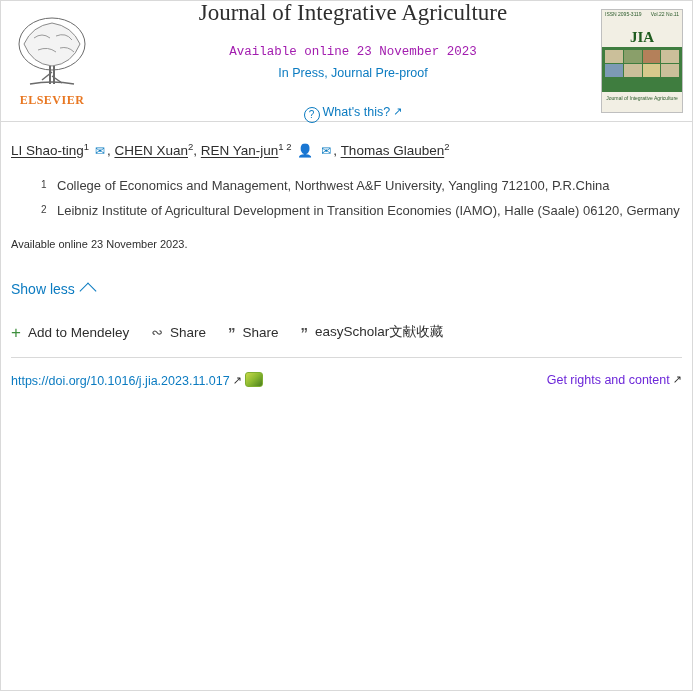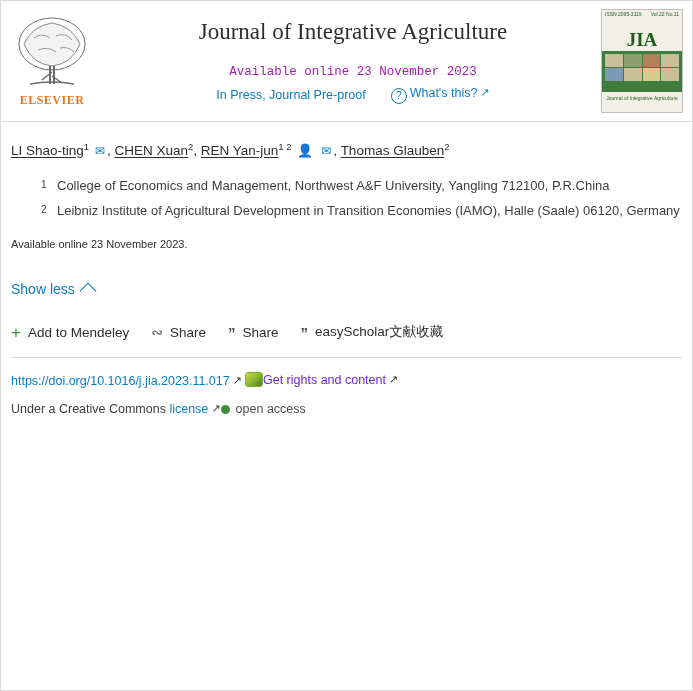--- a/index.html
+++ b/index.html
@@ -69,20 +69,21 @@
     font-family: Liberation Mono, monospace;
   }
   .journal-links {
     margin-top: 7px;
     font-size: 12.5px;
     display: flex;
     justify-content: center;
     align-items: center;
     gap: 25px;
     color: #0b7bc1;
+    flex-direction: column;
   }
   .journal-links a {
     color: #0b7bc1;
     text-decoration: none;
   }
   .qmark {
     display: inline-block;
     width: 14px;
     height: 14px;
     border: 1.3px solid #0b7bc1;
@@ -117,21 +118,21 @@
     display: flex;
     justify-content: space-between;
     padding: 2px 3px;
     box-sizing: border-box;
     font-size: 5px;
     line-height: 1.1;
   }
   .cover-jia {
     text-align: center;
     font-family: "Liberation Serif", serif;
-    font-size: 19px;
+    font-size: 15px;
     font-weight: bold;
     color: #1f5c1f;
     background: #f2efe4;
     line-height: 1;
     padding-bottom: 2px;
   }
   .cover-photos {
     display: grid;
     grid-template-columns: repeat(4, 1fr);
     grid-template-rows: repeat(2, 13px);
@@ -272,20 +273,21 @@
   .quote-icon { color: #4d4d4d; font-size: 15px; font-weight: bold; }
   .quote-icon2 { color: #4d4d4d; font-size: 15px; font-weight: bold; }
 
   
   .footer {
     padding: 14px 10px 0 10px;
     font-size: 12.5px;
   }
   .footer-row {
     display: flex;
+    justify-content: space-between;
     align-items: center;
     margin-bottom: 14px;
   }
   .doi-link {
     color: #0b7bc1;
     text-decoration: none;
     display: inline-flex;
     align-items: center;
     gap: 3px;
   }
@@ -424,25 +426,15 @@
 
   <div class="footer">
     <div class="footer-row">
       <span>
         <a class="doi-link" href="#">https://doi.org/10.1016/j.jia.2023.11.017</a><span class="ext-arrow"> ↗</span><span class="mendeley-badge"></span>
       </span>
       <span>
         <a class="rights-link" href="#">Get rights and content</a><span class="ext-arrow"> ↗</span>
       </span>
     </div>
-    <div class="footer-row">
-      <span class="cc-text">
-        <span>Under a Creative Commons</span>
-        <a href="#">license</a><span class="ext-arrow"> ↗</span>
-      </span>
-      <span class="oa">
-        <span class="oa-dot"></span>
-        <span>open access</span>
-      </span>
-    </div>
   </div>
 
 </div>
 
 </body></html>

